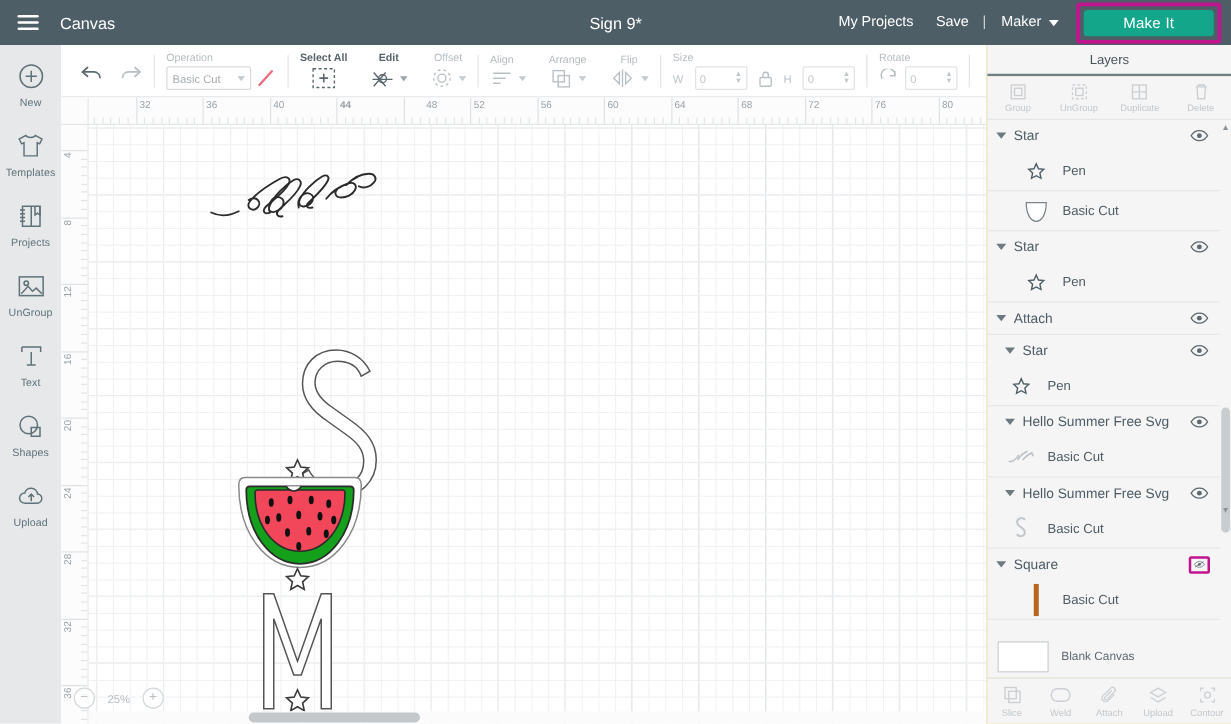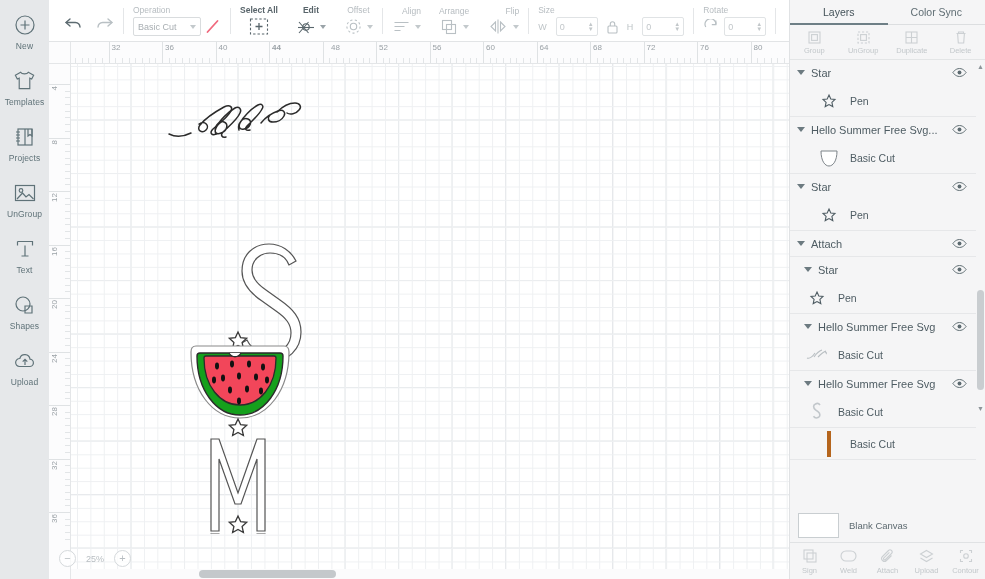--- a/index.html
+++ b/index.html
@@ -146,20 +146,41 @@
   .ptools { height: 37px; flex: 0 0 37px; border-top: 1px solid #e0e2e4; display: flex; align-items: center; background: #f5f5f6; }
   .ptool { flex: 1 1 0; display: flex; flex-direction: column; align-items: center; justify-content: center; cursor: pointer; }
   .ptool-ico { color: #ccd0d3; height: 16px; display: flex; align-items: center; }
   .ptool-lbl { font-size: 7.5px; color: #c3c8cb; margin-top: 2px; }
 </style>
 </head>
 <body>
 
 <div id="app">
 
+  <div class="header">
+    <div class="hamburger">
+      <span></span>
+        <span></span>
+        <span></span>
+    </div>
+    <div class="hdr-canvas">Canvas</div>
+    <div class="hdr-title">Sign 9*</div>
+    <div class="hdr-right">
+      <div class="hdr-link">My Projects</div>
+      <div class="hdr-link">Save</div>
+      <div class="hdr-sep">|</div>
+      <div class="hdr-machine">
+        <span>Maker</span>
+        <i class="chev"></i>
+      </div>
+      <div class="makeit-wrap">
+        <button class="makeit">Make It</button>
+      </div>
+    </div>
+  </div>
 
   <div class="body">
 
     <div class="rail">
       <div class="rail-item">
         <div class="rail-ico">
           <svg width="24" height="24" viewBox="0 0 24 24" fill="none" stroke="currentColor" stroke-width="1.2">
             <circle cx="12" cy="12" r="9"></circle>
               <path d="M12 7.5v9M7.5 12h9"></path>
             </svg>
@@ -305,21 +326,21 @@
                   <circle cx="9.5" cy="9.5" r="6.6" stroke-dasharray="2.2 2.4"></circle>
                   </svg>
               </span>
               <i class="caret dim"></i>
             </div>
           </div>
         </div>
         <div class="tb-div"></div>
 
         <div class="tb-group">
-          <div class="tb-col" style="align-items:flex-end">
+          <div class="tb-col" style="align-items:flex-start">
             <div class="tb-cap">Align</div>
             <div class="tb-row">
               <span class="icobtn">
                 <svg width="19" height="17" viewBox="0 0 19 17" fill="none" stroke="currentColor" stroke-width="1.2">
                   <path d="M2.5 4.5h14M2.5 8.5h10M2.5 12.5h6"></path>
                   </svg>
               </span>
               <i class="caret dim"></i>
             </div>
           </div>
@@ -334,21 +355,21 @@
                   <rect x="2.5" y="2.5" width="9" height="9"></rect>
                     <rect x="6.5" y="6.5" width="9" height="9"></rect>
                   </svg>
               </span>
               <i class="caret dim"></i>
             </div>
           </div>
         </div>
 
         <div class="tb-group">
-          <div class="tb-col" style="align-items:flex-end">
+          <div class="tb-col" style="align-items:center">
             <div class="tb-cap">Flip</div>
             <div class="tb-row">
               <span class="icobtn">
                 <svg width="22" height="17" viewBox="0 0 22 17" fill="none" stroke="currentColor" stroke-width="1.1">
                   <path d="M11 1.5v14"></path>
                     <path d="M8.5 4L4 8.5 8.5 13z"></path>
                     <path d="M13.5 4L18 8.5 13.5 13z"></path>
                   </svg>
               </span>
               <i class="caret dim"></i>
@@ -445,21 +466,21 @@
             <div class="rh-tick" style="left: 220px;"></div>
             <div class="rh-num" style="left: 221px; font-weight: bold;">44</div>
             <div class="rh-minor" style="left: 226.688px;"></div>
             <div class="rh-minor" style="left: 233.375px;"></div>
             <div class="rh-minor" style="left: 240.062px;"></div>
             <div class="rh-minor" style="left: 246.75px;"></div>
             <div class="rh-minor" style="left: 253.438px;"></div>
             <div class="rh-minor" style="left: 260.125px;"></div>
             <div class="rh-minor" style="left: 266.812px;"></div>
             <div class="rh-tick" style="left: 273.5px;"></div>
-            <div class="rh-num" style="left: 280px;">48</div>
+            <div class="rh-num" style="left: 290px;">48</div>
             <div class="rh-minor" style="left: 280.188px;"></div>
             <div class="rh-minor" style="left: 286.875px;"></div>
             <div class="rh-minor" style="left: 293.562px;"></div>
             <div class="rh-minor" style="left: 300.25px;"></div>
             <div class="rh-minor" style="left: 306.938px;"></div>
             <div class="rh-minor" style="left: 313.625px;"></div>
             <div class="rh-minor" style="left: 320.312px;"></div>
             <div class="rh-tick" style="left: 327px;"></div>
             <div class="rh-num" style="left: 328px;">52</div>
             <div class="rh-minor" style="left: 333.688px;"></div>
@@ -682,21 +703,20 @@
 
         <div class="hscroll">
           <div class="hthumb"></div>
         </div>
       </div>
     </div>
 
     <div class="panel">
       <div class="ptabs">
         <div class="ptab active">Layers</div>
-        <div class="ptab">Color Sync</div>
       </div>
 
       <div class="pops">
         <div class="pop">
           <span class="pop-ico">
             <svg width="15" height="15" viewBox="0 0 15 15" fill="none" stroke="currentColor" stroke-width="1.1">
               <rect x="2" y="2" width="11" height="11"></rect>
                 <rect x="4.6" y="4.6" width="5.8" height="5.8"></rect>
               </svg>
           </span>
@@ -746,30 +766,20 @@
               <div class="lrow-child">
                 <span class="thumb">
                   <svg width="16" height="16" viewBox="0 0 16 16" fill="none" stroke="#4e5c63" stroke-width="1.1">
                     <path d="M8 2l1.8 4 4.2.5-3.1 2.9.9 4.2L8 11.6 4.2 13.6l.9-4.2L2 6.5 6.2 6z"></path>
                   </svg>
                 </span>
                 <span class="ltype">Pen</span>
               </div>
             </div>
             <div class="lgroup">
-              <div class="lrow-head">
-                <i class="tri"></i>
-                <span class="lname">Hello Summer Free Svg...</span>
-                <span class="eye">
-                  <svg width="15" height="11" viewBox="0 0 17 11" fill="none" stroke="currentColor" stroke-width="1.1">
-                    <path d="M1 5.5S3.8 1 8.5 1 16 5.5 16 5.5 13.2 10 8.5 10 1 5.5 1 5.5z"></path>
-                    <circle cx="8.5" cy="5.5" r="2.2" fill="currentColor" stroke="none"></circle>
-                  </svg>
-                </span>
-              </div>
               <div class="lrow-child">
                 <span class="thumb">
                   <svg width="22" height="20" viewBox="0 0 22 20" fill="#ffffff" stroke="#7d8489" stroke-width="1">
                     <path d="M3 3h16c0 10-4 15-8 15S3 13 3 3z"></path>
                   </svg>
                 </span>
                 <span class="ltype">Basic Cut</span>
               </div>
             </div>
             <div class="lgroup">
@@ -858,20 +868,31 @@
               <div class="lrow-child lindent">
                 <span class="thumb">
                   <svg width="14" height="22" viewBox="0 0 14 22" fill="none" stroke="#c2c7cb" stroke-width="1.6">
                     <path d="M10 4c-1-1.5-3-2-4.5-1C3 4 3 7 5.5 8.8L8 10.7c2.5 1.9 2.5 4.8 0 5.9-1.6.7-3.5.2-4.5-1.3"></path>
                   </svg>
                 </span>
                 <span class="ltype">Basic Cut</span>
               </div>
             </div>
             <div class="lgroup">
+              <div class="lrow-head">
+                <i class="tri"></i>
+                <span class="lname">Square</span>
+                <span class="eye eye-hl">
+                  <svg width="15" height="11" viewBox="0 0 17 11" fill="none" stroke="currentColor" stroke-width="1.1">
+                    <path d="M1 5.5S3.8 1 8.5 1 16 5.5 16 5.5 13.2 10 8.5 10 1 5.5 1 5.5z"></path>
+                    <circle cx="8.5" cy="5.5" r="2.2" fill="currentColor" stroke="none"></circle>
+                    <path d="M2 9.6L15 1.4" stroke-width="1.2"></path>
+                  </svg>
+                </span>
+              </div>
               <div class="lrow-child">
                 <span class="thumb">
                   <svg width="8" height="26" viewBox="0 0 8 26">
                     <rect x="2" y="0" width="4" height="26" fill="#b5651d"></rect>
                   </svg>
                 </span>
                 <span class="ltype">Basic Cut</span>
               </div>
             </div>
           </div>
@@ -888,21 +909,21 @@
       </div>
 
       <div class="ptools">
         <div class="ptool">
           <span class="ptool-ico">
             <svg width="16" height="16" viewBox="0 0 16 16" fill="none" stroke="currentColor" stroke-width="1.1">
               <rect x="2" y="2" width="9" height="9"></rect>
                 <rect x="5" y="5" width="9" height="9"></rect>
               </svg>
           </span>
-          <span class="ptool-lbl">Sign</span>
+          <span class="ptool-lbl">Slice</span>
         </div>
         <div class="ptool">
           <span class="ptool-ico">
             <svg width="17" height="16" viewBox="0 0 17 16" fill="none" stroke="currentColor" stroke-width="1.1">
               <path d="M6 3a5 5 0 000 10h5a5 5 0 000-10z"></path>
               </svg>
           </span>
           <span class="ptool-lbl">Weld</span>
         </div>
         <div class="ptool">

